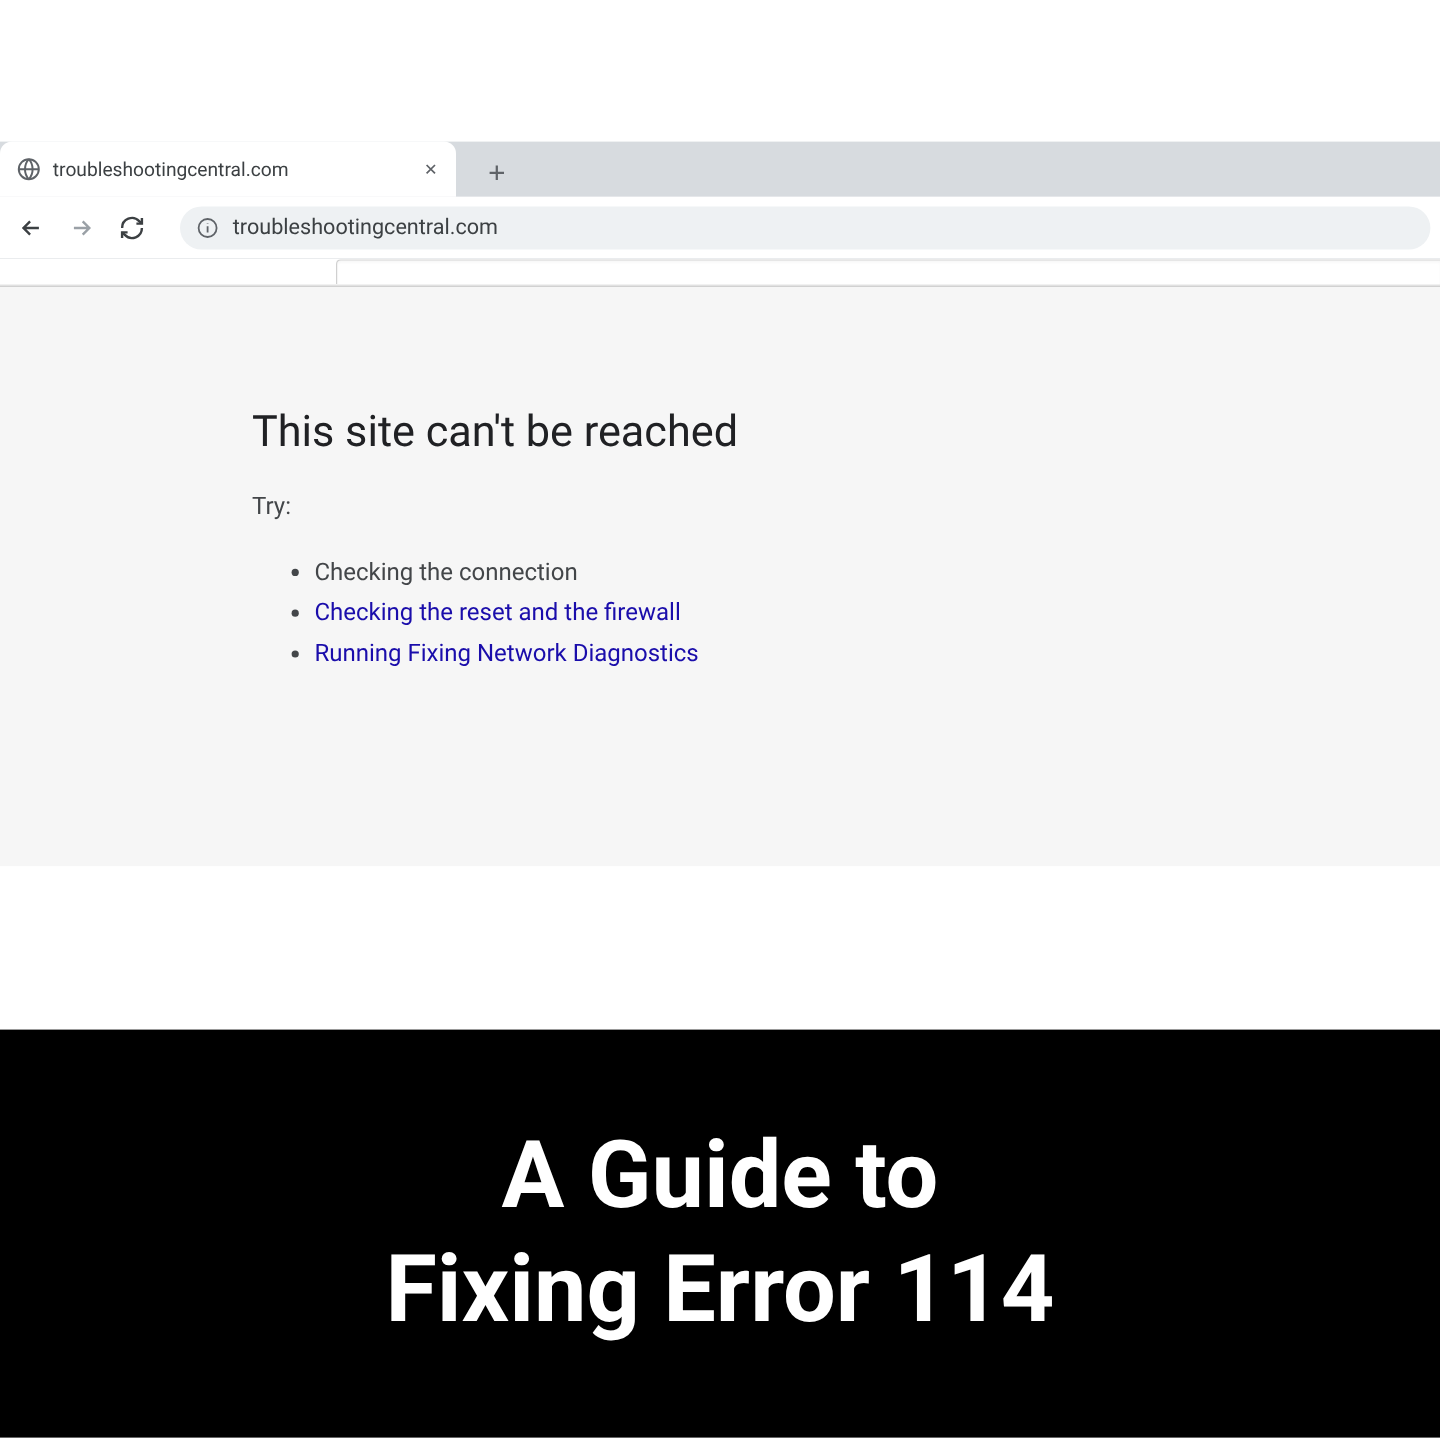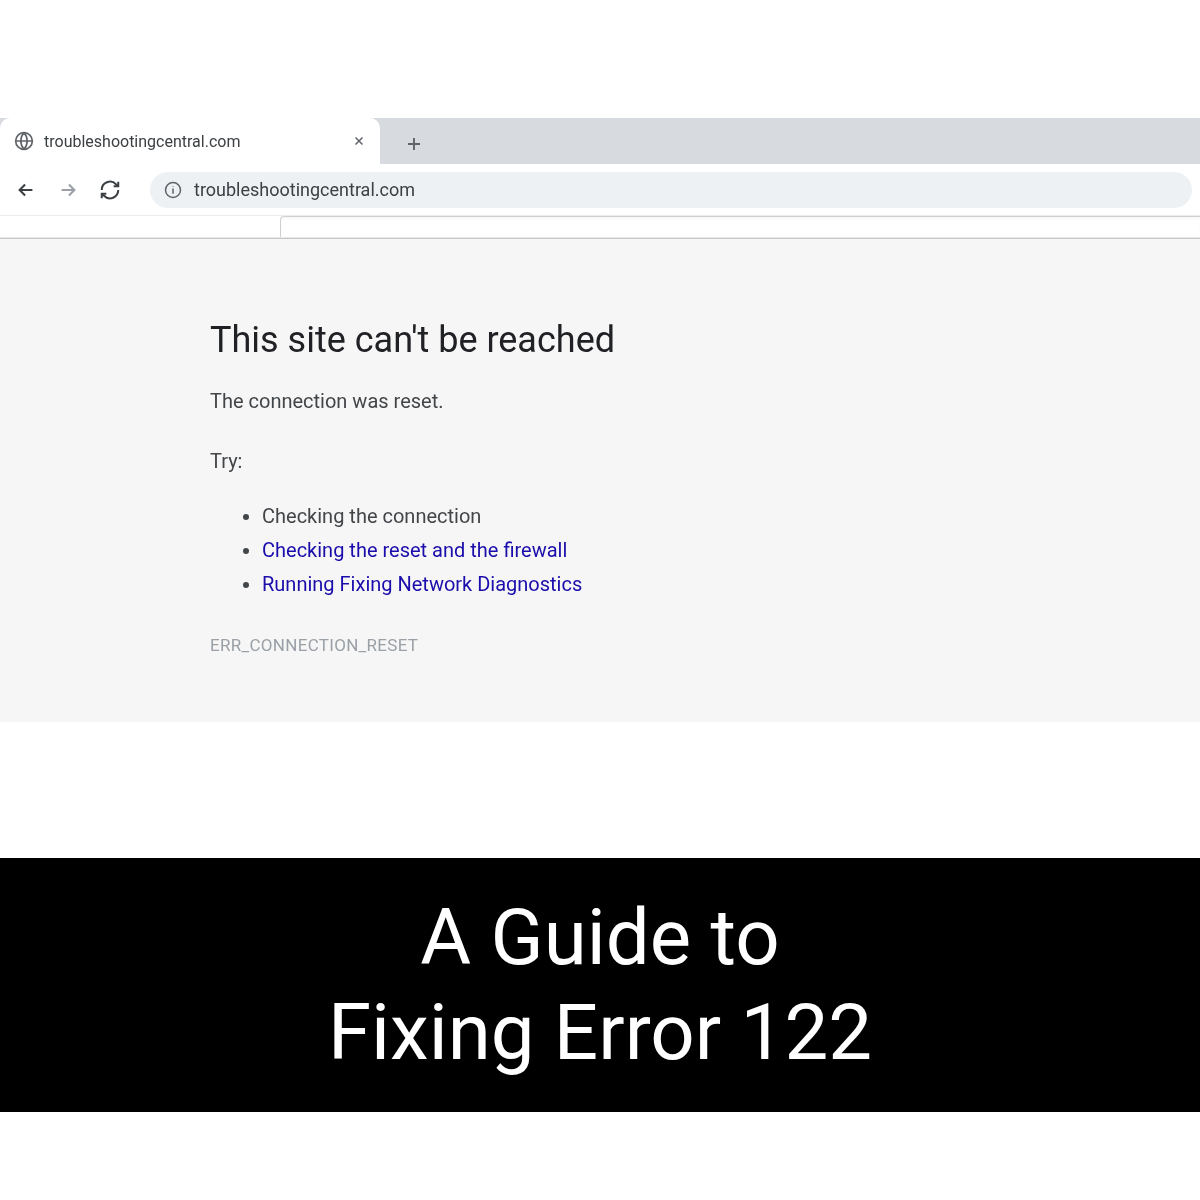--- a/index.html
+++ b/index.html
@@ -119,21 +119,21 @@
     margin-left: 280px;
     height: 100%;
     border-left: 1px solid #d0d0d0;
     border-top: 1px solid #d0d0d0;
     border-radius: 4px 0 0 0;
     box-shadow: inset 0 2px 2px rgba(0,0,0,0.03);
   }
   .error-page {
     background: #f6f6f6;
     border-top: 1px solid #c8c8c8;
-    padding: 80px 0 60px 210px;
+    padding: 100px 0 60px 210px;
     min-height: 484px;
   }
   .error-title {
     font-size: 36px;
     font-weight: 400;
     color: #202124;
     margin-bottom: 28px;
   }
   .error-subtitle {
     font-size: 20px;
@@ -165,27 +165,27 @@
     margin-top: 34px;
     letter-spacing: 0.3px;
   }
   .mid-white {
     height: 136px;
     background: #fff;
   }
   .banner {
     background: #000;
     color: #fff;
-    height: 254px;
+    height: 340px;
     display: flex;
     flex-direction: column;
     align-items: center;
     justify-content: center;
     text-align: center;
-    font-weight: 400;
+    font-weight: 700;
   }
   .banner-line {
     font-size: 78px;
     line-height: 1.22;
   }
 </style>
 </head>
 <body>
 
 <div class="top-white"></div>
@@ -235,28 +235,26 @@
     <span class="url-text">troubleshootingcentral.com</span>
   </div>
 </div>
 
 <div class="sub-bar">
   <div class="sub-bar-inner"></div>
 </div>
 
 <div class="error-page">
   <h1 class="error-title">This site can't be reached</h1>
-  <p class="error-subtitle">The connection was reset.</p>
   <p class="try-label">Try:</p>
   <ul class="try-list">
     <li><span>Checking the connection</span></li>
     <li><a>Checking the reset and the firewall</a></li>
     <li><a>Running Fixing Network Diagnostics</a></li>
   </ul>
-  <p class="error-code">ERR_CONNECTION_RESET</p>
 </div>
 
 <div class="mid-white"></div>
 
 <div class="banner">
   <div class="banner-line">A Guide to</div>
-  <div class="banner-line">Fixing Error 122</div>
+  <div class="banner-line">Fixing Error 114</div>
 </div>
 
 </body></html>

